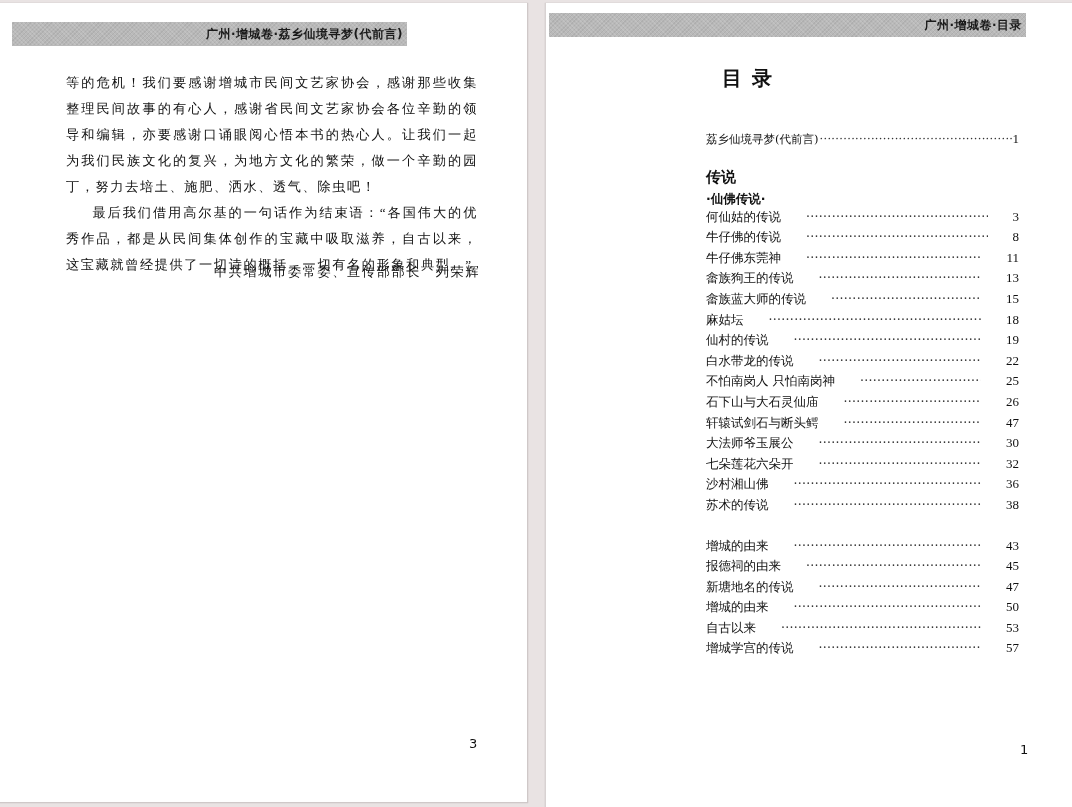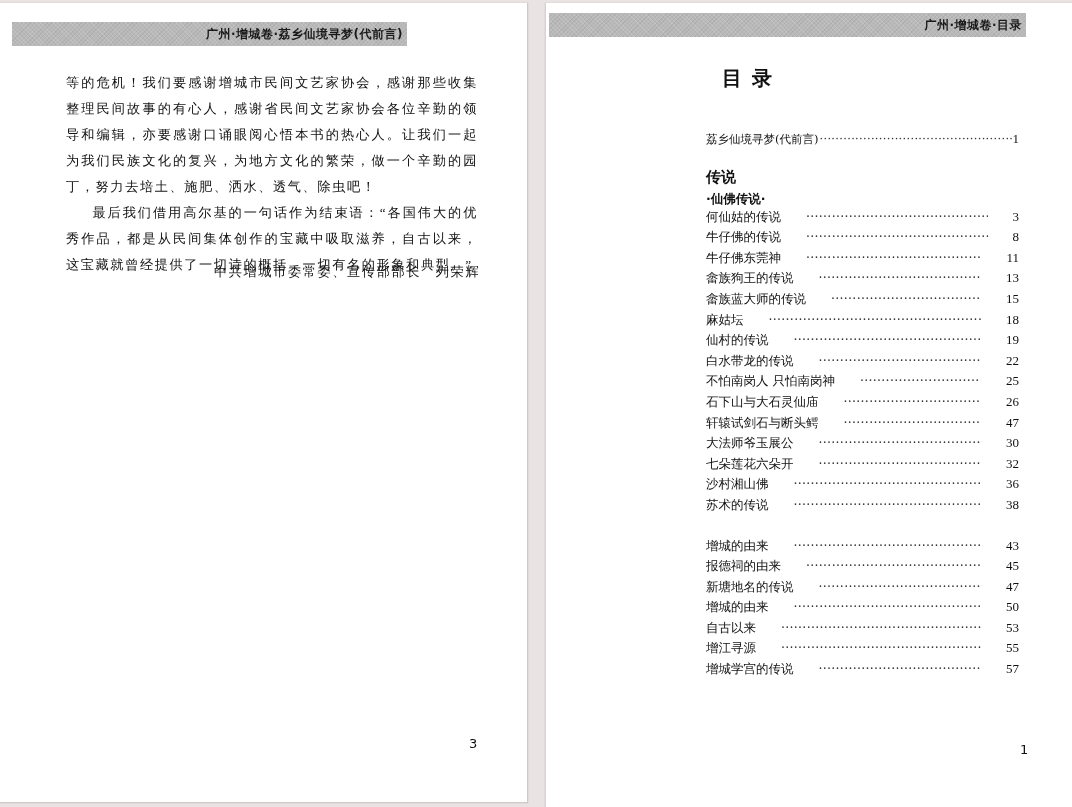--- a/index.html
+++ b/index.html
@@ -293,25 +293,20 @@
         <span class="label">增城的由来</span>
         <span class="dots"></span>
         <span class="num">50</span>
       </div>
     <div class="toc-row toc-entry">
         <span class="label">自古以来</span>
         <span class="dots"></span>
         <span class="num">53</span>
       </div>
     <div class="toc-row toc-entry">
-        <span class="label">增江寻源</span>
-        <span class="dots"></span>
-        <span class="num">55</span>
-      </div>
-    <div class="toc-row toc-entry">
         <span class="label">增城学宫的传说</span>
         <span class="dots"></span>
         <span class="num">57</span>
       </div>
   </div>
 
   <div class="page-number" id="right-page-number">1</div>
 </div>
 
 </body></html>

